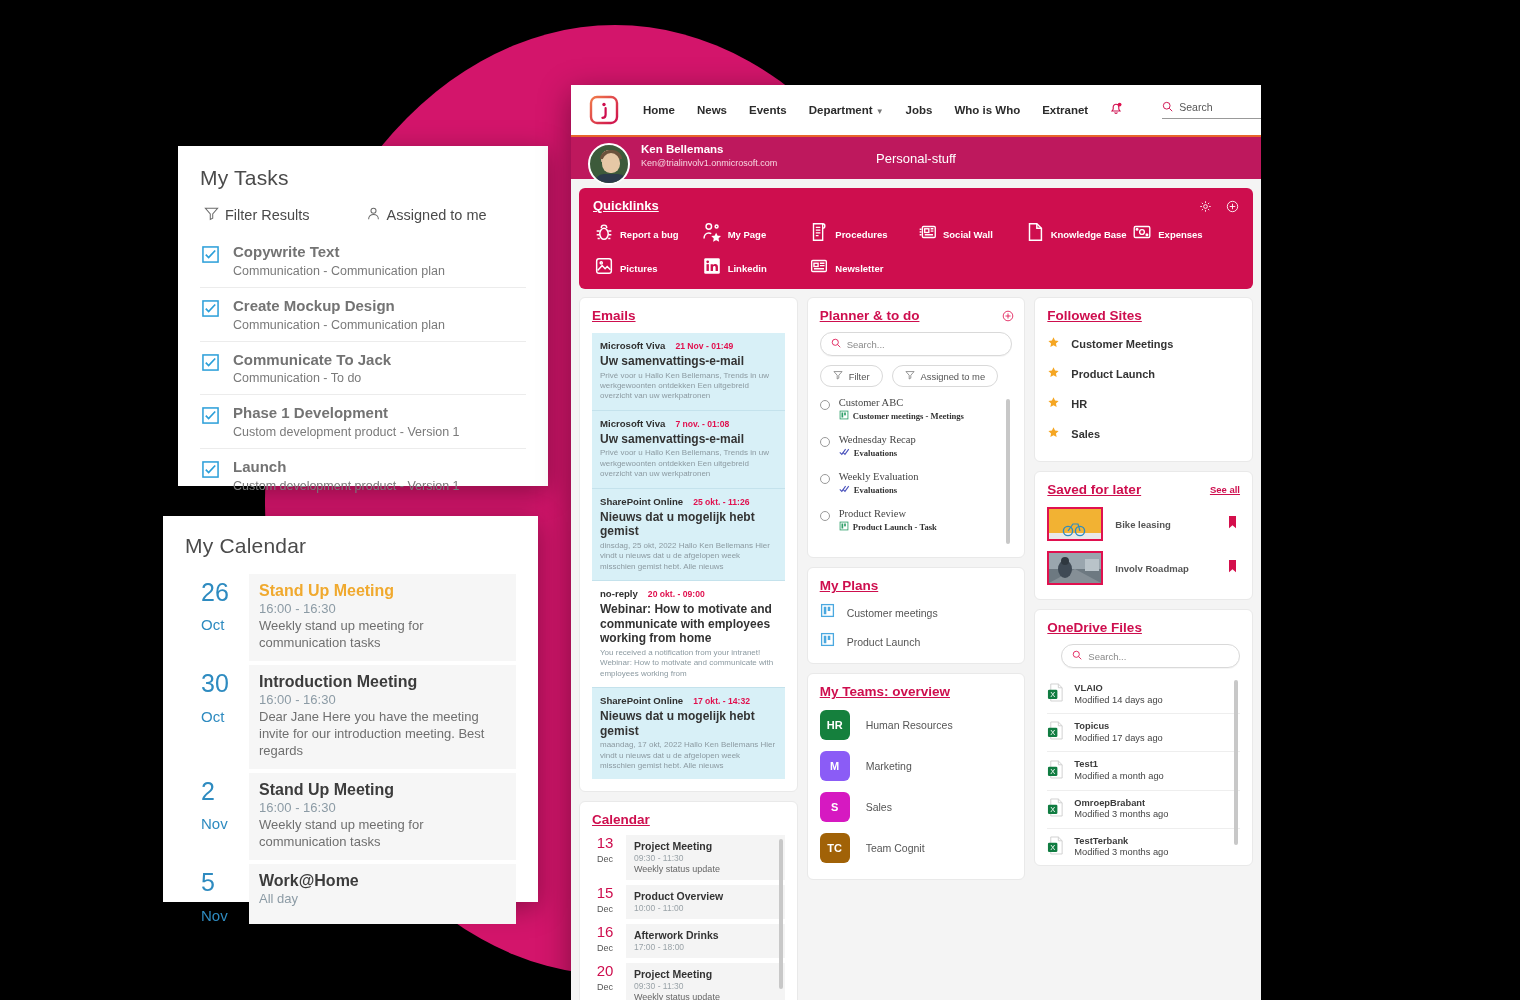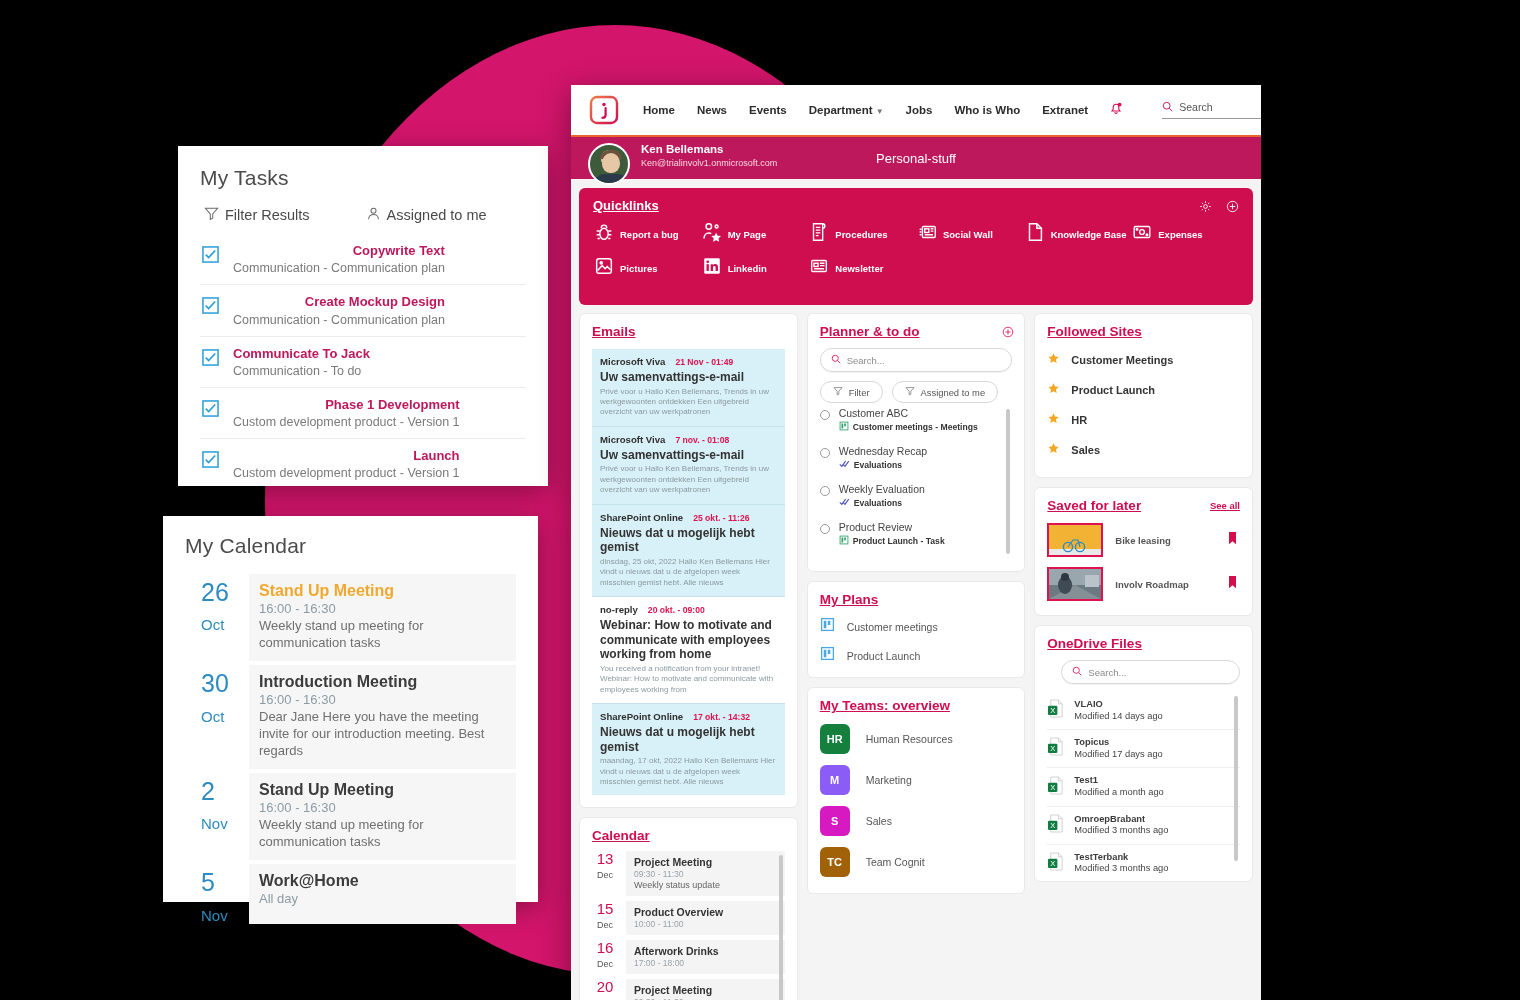--- a/index.html
+++ b/index.html
@@ -30,21 +30,21 @@
   #calendar-card { left: 163px; top: 516px; width: 375px; height: 386px; padding: 18px 22px 0 22px; }
 
   .fc-title { font-size: 21px; color: #4b4b4b; font-weight: 400; margin-bottom: 16px; letter-spacing:.2px;}
   .tasks-toolbar { display:flex; align-items:center; gap: 56px; margin-bottom: 10px; padding-left:4px;}
   .tb-item { display:flex; align-items:center; gap:6px; font-size: 14.5px; color:#4a4a4a; }
   .tb-item svg { flex: none; }
 
   .task-row { display:flex; align-items:flex-start; gap:14px; padding: 9px 0 9px 2px; border-bottom:1px solid #ececec; }
   .task-row:last-child { border-bottom: none; }
   .chk { flex:none; margin-top:3px; }
-  .task-title { font-size: 13px; color:#be185d; font-weight:600; line-height:1.25;text-align:right; }
+  .task-title { font-size: 15px; color:#737373; font-weight:600; line-height:1.25; }
   .task-sub { font-size: 12.5px; color:#7a7a7a; margin-top:2px; }
 
   
   .cal-row { display:flex; align-items:stretch; gap: 12px; margin-bottom: 4px; }
   .cal-date { width: 52px; flex:none; text-align:left; padding-left: 16px; padding-top: 5px;}
   .cal-day { font-size: 25px; color:#2E8BC0; font-weight:400; line-height: 1.05;}
   .cal-mon { font-size: 15px; color:#2E8BC0; font-weight:400; margin-top: 11px;}
   .cal-body { flex:1; background:#f6f6f6; padding: 8px 10px 10px 10px; }
   .cal-title { font-size: 16px; color:#3c3c3c; font-weight:600; }
   .cal-title.hl { color:#F0A92E; }
@@ -82,21 +82,21 @@
   .avatar .face { position:absolute; left:12px; top:8px; width:18px; height:20px; border-radius:50% 50% 45% 45%; background:#e6c8a6;}
   .avatar .hair { position:absolute; left:10px; top:5px; width:22px; height:9px; border-radius:11px 11px 0 0; background:#6b533c;}
   .avatar .body { position:absolute; left:4px; top:29px; width:34px; height:16px; border-radius:10px 10px 0 0; background:#2b3a4a;}
   .user-name { position:absolute; left: 70px; top: 6px; font-size: 11.5px; color:#fff; font-weight:600; }
   .user-mail { position:absolute; left: 70px; top: 21px; font-size: 9px; color:#f7d6e0; }
   .ub-center { position:absolute; left: 50%; transform:translateX(-50%); font-size: 13px; color:#fff; }
 
   
   .ql {
     margin: 9px 8px 0 8px; background:#CE0E4E; border-radius: 6px;
-    padding: 10px 14px 16px 14px; position:relative;
+    padding: 10px 14px 0 14px; position:relative;
   }
   .ql-title { font-size: 13px; color:#fff; font-weight:700; text-decoration:underline; }
   .ql-actions { position:absolute; right: 14px; top: 11px; display:flex; gap:14px; }
   .ql-grid { display:flex; flex-wrap:wrap; margin-top: 8px; }
   .ql-item { width: 16.666%; display:flex; flex-direction:row; align-items:center; gap:5px; margin-bottom: 8px; cursor:pointer; }
   .ql-label { font-size: 9.5px; color:#fff; font-weight:600; text-align:center; }
 
   
   .cols { display:flex; gap: 9px; padding: 8px 8px 0 8px; }
   .col { flex:1; display:flex; flex-direction:column; gap: 9px; }
@@ -128,21 +128,21 @@
   
   .search-pill {
     display:flex; align-items:center; gap:6px; margin-top:9px;
     border:1px solid #d9d9d9; border-radius: 14px; padding: 5px 10px; background:#fff;
     box-shadow: 0 1px 0 rgba(0,0,0,.04);
   }
   .search-pill span { font-size: 9.5px; color:#8a8a8a; }
   .pill-row { display:flex; gap: 9px; margin-top: 9px; }
   .pill { display:flex; align-items:center; gap:6px; border:1px solid #d9d9d9; border-radius:14px;
           padding: 4px 12px; font-size: 9.4px; color:#555; cursor:pointer; background:#fff;}
-  .plan-list { margin-top: 4px; position:relative; }
+  .plan-list { margin-top: 10px; position:relative;font-family:Liberation Serif, serif; }
   .plan-row { display:flex; align-items:flex-start; gap: 9px; margin-bottom: 12px; }
   .radio { width:10px; height:10px; border:1px solid #9a9a9a; border-radius:50%; flex:none; margin-top:3px; }
   .plan-title { font-size: 10.5px; color:#444; }
   .plan-meta { display:flex; align-items:center; gap:4px; margin-top:2px; font-size: 8.6px; color:#333; font-weight:700; }
 
   
   .mp-row { display:flex; align-items:center; gap: 12px; margin-top: 10px; }
   .mp-label { font-size: 10.5px; color:#555; }
 
   

